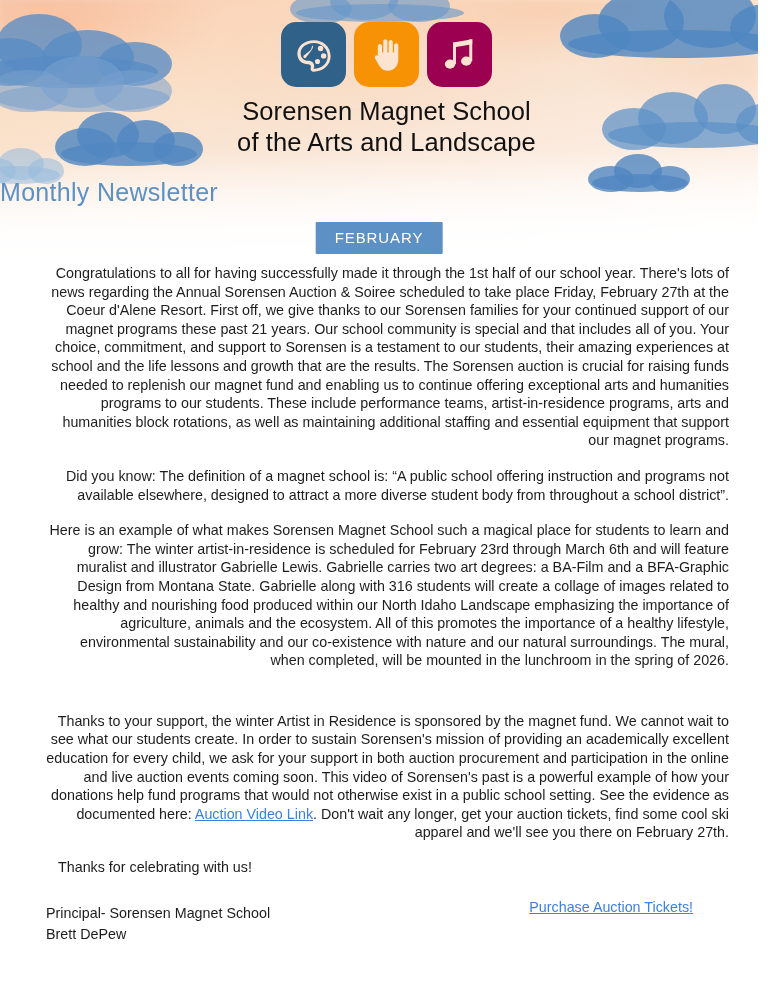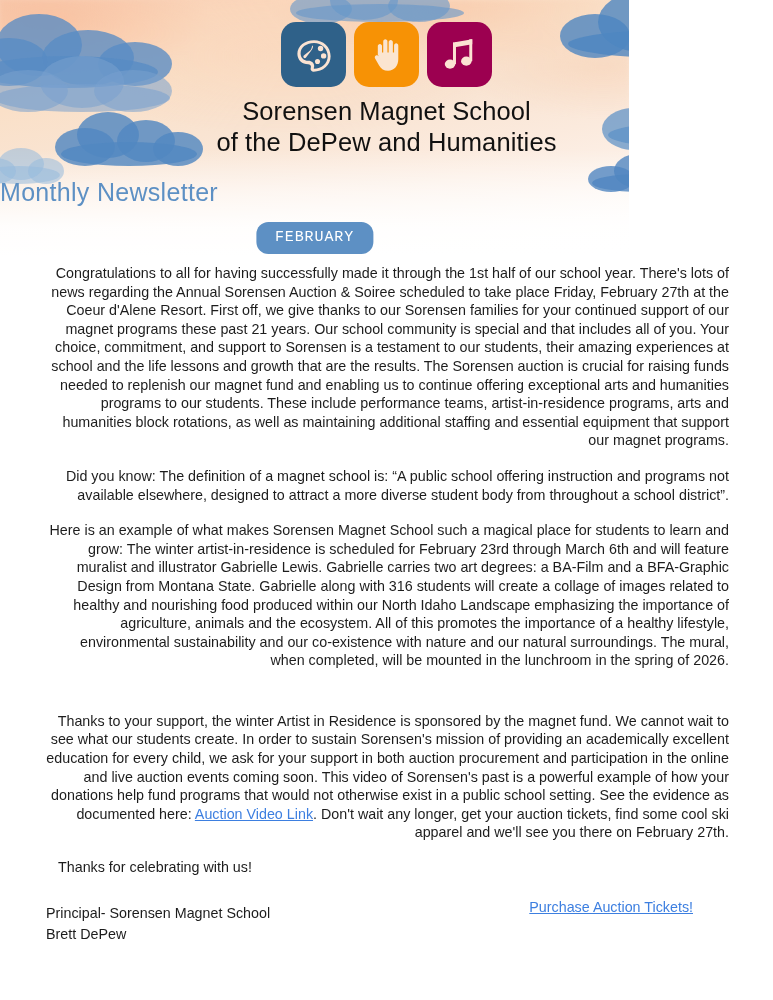--- a/index.html
+++ b/index.html
@@ -12,21 +12,21 @@
     height: 1000px;
     font-family: "Liberation Sans", sans-serif;
     color: #1c1c1c;
     overflow: hidden;
     position: relative;
   }
 
   
   .header {
     position: relative;
-    width: 629px;
+    width: 758px;
     height: 258px;
     overflow: hidden;
     background: #ffffff;
   }
   .sky {
     position: absolute;
     inset: 0;
     background:
       linear-gradient(to bottom,
         rgba(255,255,255,0)   0%,
@@ -116,23 +116,22 @@
   .month-badge {
     position: absolute;
     top: 222px;
     left: 50%;
     transform: translateX(-50%);
     background: #5d90c4;
     color: #ffffff;
     font-size: 15px;
     letter-spacing: .9px;
     padding: 7px 19px 8px;
-    border-radius: 12px;
+    border-radius: 1px;
     z-index: 4;
-    font-family: Liberation Mono, monospace;
   }
 
   
   .body-wrap {
     position: absolute;
     top: 258px;
     left: 0;
     width: 773px;
     padding: 6px 44px 0 46px;
     box-sizing: border-box;
@@ -263,21 +262,21 @@
           <rect x="34.6" y="6" width="3.4" height="25" fill="#fbe3d2"></rect>
           <ellipse cx="12.6" cy="34.4" rx="6" ry="5.2" fill="#fbe3d2"></ellipse>
           <ellipse cx="31.2" cy="31" rx="6" ry="5.2" fill="#fbe3d2"></ellipse>
         </svg>
       </span>
     </div>
   </div>
 
   <div class="school-title">
     <div>Sorensen Magnet School</div>
-    <div>of the DePew and Humanities</div>
+    <div>of the Arts and Landscape</div>
   </div>
 
   <div class="newsletter-title">Monthly Newsletter</div>
 
   <div class="month-badge">FEBRUARY</div>
 </div>
 
 <div class="body-wrap">
 
   <p class="para">Congratulations to all for having successfully made it through the 1st half of our school year. There's lots of news regarding the Annual Sorensen Auction &amp; Soiree scheduled to take place Friday, February 27th at the Coeur d'Alene Resort. First off, we give thanks to our Sorensen families for your continued support of our magnet programs these past 21 years. Our school community is special and that includes all of you. Your choice, commitment, and support to Sorensen is a testament to our students, their amazing experiences at school and the life lessons and growth that are the results. The Sorensen auction is crucial for raising funds needed to replenish our magnet fund and enabling us to continue offering exceptional arts and humanities programs to our students. These include performance teams, artist-in-residence programs, arts and humanities block rotations, as well as maintaining additional staffing and essential equipment that support our magnet programs.</p>

